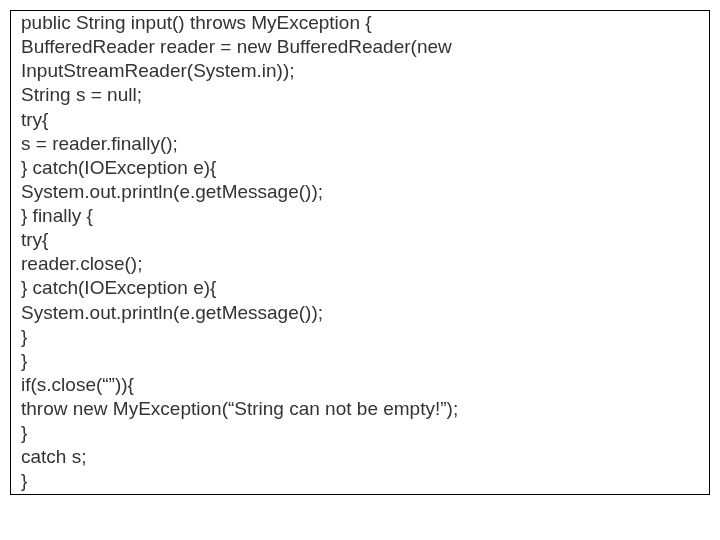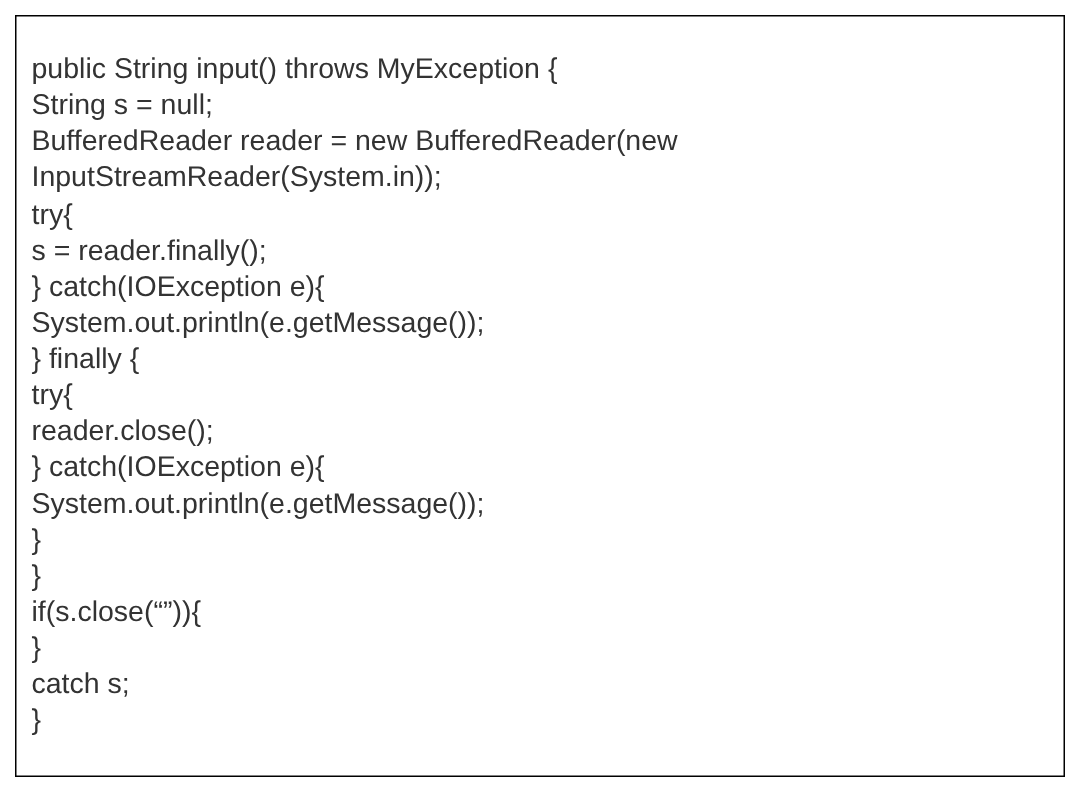--- a/index.html
+++ b/index.html
@@ -9,46 +9,47 @@
     }
     body {
       width: 720px;
       height: 540px;
       background: #ffffff;
       font-family: Arial, Helvetica, sans-serif;
       padding: 10px;
     }
     .code-box {
       border: 1.5px solid #000000;
-      padding: 24px 10px;
+      padding: 0 10px;
       width: 700px;
     }
     .code-line {
       font-size: 19px;
       line-height: 1.27;
       color: #333333;
       white-space: pre-wrap;
       word-wrap: break-word;
     }
   </style>
 </head>
 <body>
 
 <div class="code-box">
   <div class="code-line">public String input() throws MyException {</div>
+  <div class="code-line">BufferedReader reader = new BufferedReader(new InputStreamReader(System.in));</div>
   <div class="code-line">String s = null;</div>
-  <div class="code-line">BufferedReader reader = new BufferedReader(new InputStreamReader(System.in));</div>
   <div class="code-line">try{</div>
   <div class="code-line">s = reader.finally();</div>
   <div class="code-line">} catch(IOException e){</div>
   <div class="code-line">System.out.println(e.getMessage());</div>
   <div class="code-line">} finally {</div>
   <div class="code-line">try{</div>
   <div class="code-line">reader.close();</div>
   <div class="code-line">} catch(IOException e){</div>
   <div class="code-line">System.out.println(e.getMessage());</div>
   <div class="code-line">}</div>
   <div class="code-line">}</div>
   <div class="code-line">if(s.close(“”)){</div>
+  <div class="code-line">throw new MyException(“String can not be empty!”);</div>
   <div class="code-line">}</div>
   <div class="code-line">catch s;</div>
   <div class="code-line">}</div>
 </div>
 
 </body></html>

